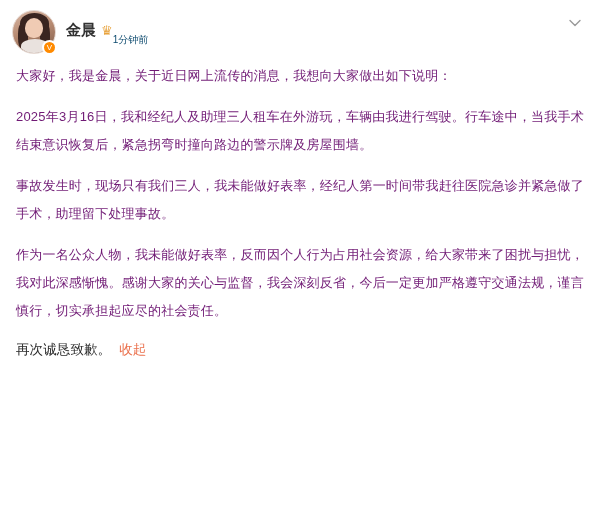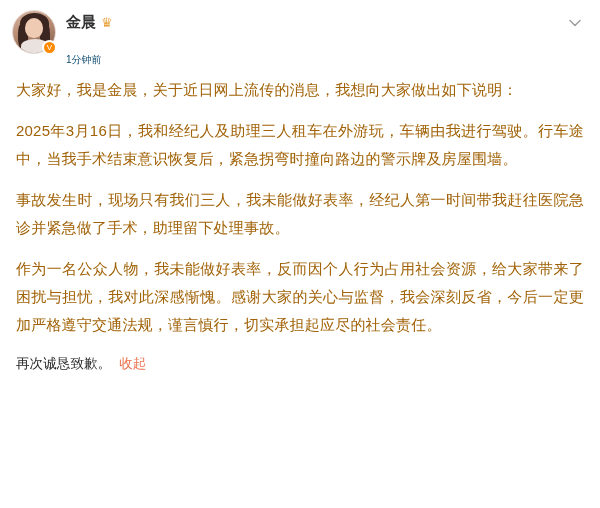--- a/index.html
+++ b/index.html
@@ -102,21 +102,20 @@
     box-sizing: border-box;
     display: flex;
     align-items: center;
     justify-content: center;
     color: #ffffff;
     font-size: 8px;
     line-height: 1;
   }
   .namecol {
     display: flex;
-    flex-direction: column;
     justify-content: center;
     padding-top: 2px;
     min-width: 0;
   }
   .nameline {
     display: flex;
     align-items: center;
     gap: 5px;
   }
   .username {
@@ -148,23 +147,23 @@
     color: #9a9a9a;
     cursor: pointer;
   }
   .collapse-caret svg { display: block; }
   
   .content {
     padding: 4px 16px 0 16px;
     box-sizing: border-box;
   }
   .para {
-    font-size: 15px;
+    font-size: 13px;
     line-height: 28px;
-    color: #a16207;
+    color: #701a75;
     margin: 0 0 13px 0;
     text-align: justify;
     letter-spacing: 0.2px;
     word-break: break-all;
   }
   .lastline {
     font-size: 13.6px;
     line-height: 28px;
     color: #2b2b2b;
     margin: 0;

